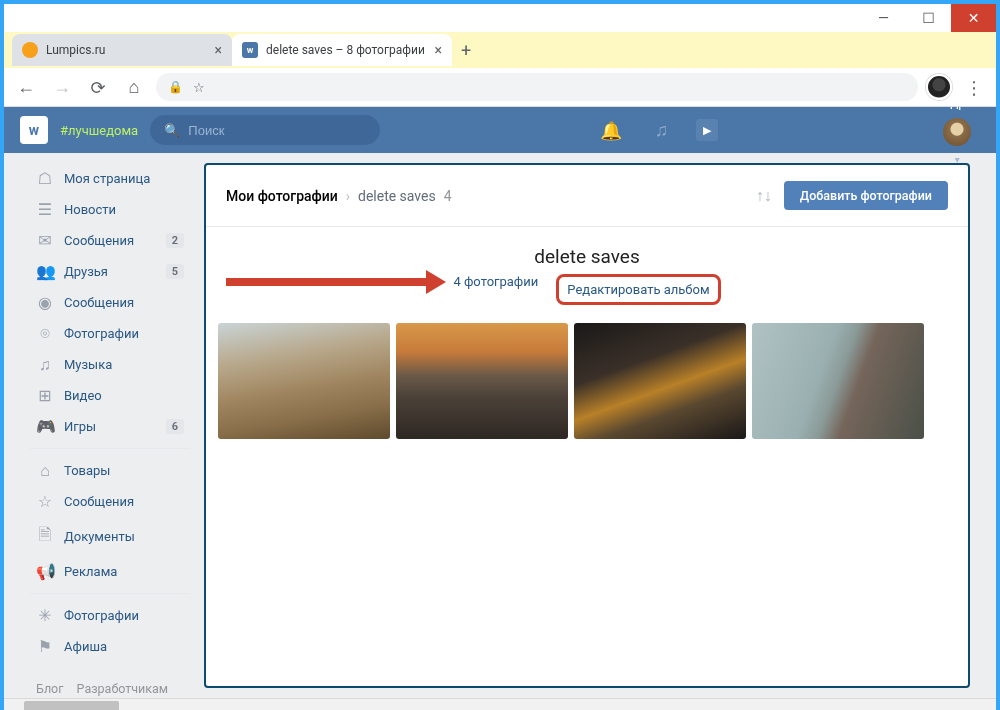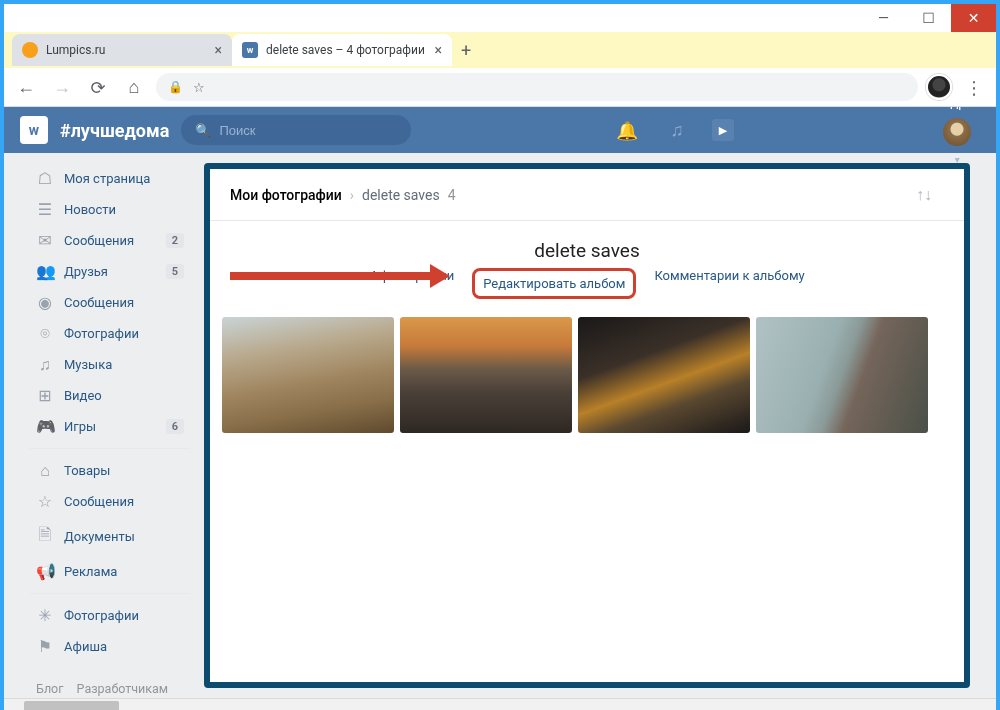--- a/index.html
+++ b/index.html
@@ -26,21 +26,21 @@
 .url { flex: 1; color: #606367; }
 .url .host { color: #202124; }
 .star { color: #5f6368; }
 .avatar-small { width: 26px; height: 26px; border-radius: 50%; background: radial-gradient(circle at 50% 40%, #444 6px, #222 7px, #222 12px, #ccc 13px); border: 2px solid #fff; box-shadow: 0 0 0 1px #ddd; }
 
 .page-wrap { height: 591px; overflow: hidden; }
 .page { background: #edeef0; display: flex; flex-direction: column; height: 100%; }
 
 .vk-header { height: 46px; background: #4a76a8; display: flex; align-items: center; padding: 0 16px; color: #fff; gap: 12px; }
 .vk-logo { width: 28px; height: 28px; background: #fff; border-radius: 4px; color: #4a76a8; font-weight: bold; font-size: 14px; display: flex; align-items: center; justify-content: center; }
-.vk-tag { color: #ffffff; font-weight: 700; font-size: 18px; }
+.vk-tag { color: #bef264; font-weight: 400; font-size: 13px; }
 .vk-search { flex: 0 0 230px; height: 30px; background: #3f6898; border-radius: 15px; display: flex; align-items: center; padding: 0 14px; color: #9ab4d2; gap: 8px; }
 .vk-search input { background: transparent; border: none; outline: none; color: #e5e5e5; font-size: 13px; flex: 1; }
 .vk-search input::placeholder { color: #9ab4d2; }
 .vk-hspacer { flex: 1; }
 .vk-icon { color: #8fa9c7; font-size: 18px; padding: 0 10px; }
 .vk-play { width: 22px; height: 22px; background: #5a82b0; border-radius: 3px; display: flex; align-items: center; justify-content: center; color: #fff; font-size: 11px; margin: 0 6px; }
 .vk-profile { display: flex; align-items: center; gap: 8px; color: #fff; flex-direction: column; }
 .vk-profile-ava { width: 28px; height: 28px; border-radius: 50%; background: radial-gradient(circle at 50% 40%, #e6d0a8 6px, #8b6d4a 7px, #6b4d2a); }
 .vk-caret { font-size: 10px; color: #a8bbd2; }
 
@@ -48,21 +48,21 @@
 .vk-inner { display: flex; gap: 14px; width: 940px; }
 
 .sidebar { width: 160px; font-size: 13px; }
 .nav-item { display: flex; align-items: center; gap: 10px; padding: 6px 6px; color: #2a5885; border-radius: 4px; }
 .nav-item .nicon { color: #99a2ad; width: 18px; font-size: 16px; flex-shrink: 0; text-align: center; }
 .nav-item .badge { margin-left: auto; background: #e4e6e9; color: #626d7a; font-size: 11px; padding: 1px 6px; border-radius: 3px; font-weight: 600; }
 .nav-sep { height: 1px; background: #e7e8ec; margin: 6px 0; }
 .foot { color: #939699; font-size: 12.5px; padding: 14px 6px; line-height: 2; }
 .foot span { margin-right: 10px; display: inline-block; }
 
-.content { flex: 1; background: #fff; border: 6px solid #0c4a6e; border-radius: 4px; overflow: hidden; }
+.content { flex: 1; background: #fff; border: 2px solid #0c4a6e; border-radius: 4px; overflow: hidden; }
 .content-head { padding: 16px 20px; border-bottom: 1px solid #e7e8ec; display: flex; align-items: center; }
 .crumbs { font-size: 14px; color: #626d7a; display: flex; align-items: center; gap: 8px; }
 .crumbs .prim { color: #000; font-weight: 500; }
 .crumbs .sep { color: #b9bdc4; }
 .crumbs .cur { color: #626d7a; }
 .crumbs .count { color: #939699; }
 .head-spacer { flex: 1; }
 .sortbtn { color: #aeb7c2; font-size: 16px; margin-right: 12px; }
 .add-btn { background: #5181b8; color: #fff; border-radius: 4px; padding: 7px 16px; font-size: 12.5px; font-weight: 500; }
 
@@ -94,21 +94,21 @@
   </div>
 
   <div class="tabstrip">
     <div class="tab">
       <span class="favicon"></span>
       <span class="tab-title">Lumpics.ru</span>
       <span class="tabclose">×</span>
     </div>
     <div class="tab active">
       <span class="favicon vk">w</span>
-      <span class="tab-title">delete saves – 4 фотографии</span>
+      <span class="tab-title">delete saves – 8 фотографии</span>
       <span class="tabclose">×</span>
     </div>
     <div class="newtab">+</div>
   </div>
 
   <div class="addrbar">
     <div class="navbtn">←</div>
     <div class="navbtn" style="opacity:.4">→</div>
     <div class="navbtn">⟳</div>
     <div class="navbtn">⌂</div>
@@ -226,32 +226,32 @@
           <div class="content">
             <div class="content-head">
               <div class="crumbs">
                 <span class="prim">Мои фотографии</span>
                 <span class="sep">›</span>
                 <span class="cur">delete saves</span>
                 <span class="count">4</span>
               </div>
               <div class="head-spacer"></div>
               <div class="sortbtn">↑↓</div>
+              <div class="add-btn">Добавить фотографии</div>
             </div>
 
             <div class="album-hero">
               <svg class="arrow-svg" viewBox="0 0 220 30">
                 <line x1="0" y1="15" x2="200" y2="15" stroke="#d0402f" stroke-width="8"></line>
                 <polygon points="200,3 220,15 200,27" fill="#d0402f"></polygon>
               </svg>
               <div class="album-title">delete saves</div>
               <div class="album-links">
                 <a>4 фотографии</a>
                 <a class="hl">Редактировать альбом</a>
-                <a>Комментарии к альбому</a>
               </div>
             </div>
 
             <div class="thumbs">
               <div class="thumb t1"></div>
               <div class="thumb t2"></div>
               <div class="thumb t3"></div>
               <div class="thumb t4"></div>
             </div>
           </div>

